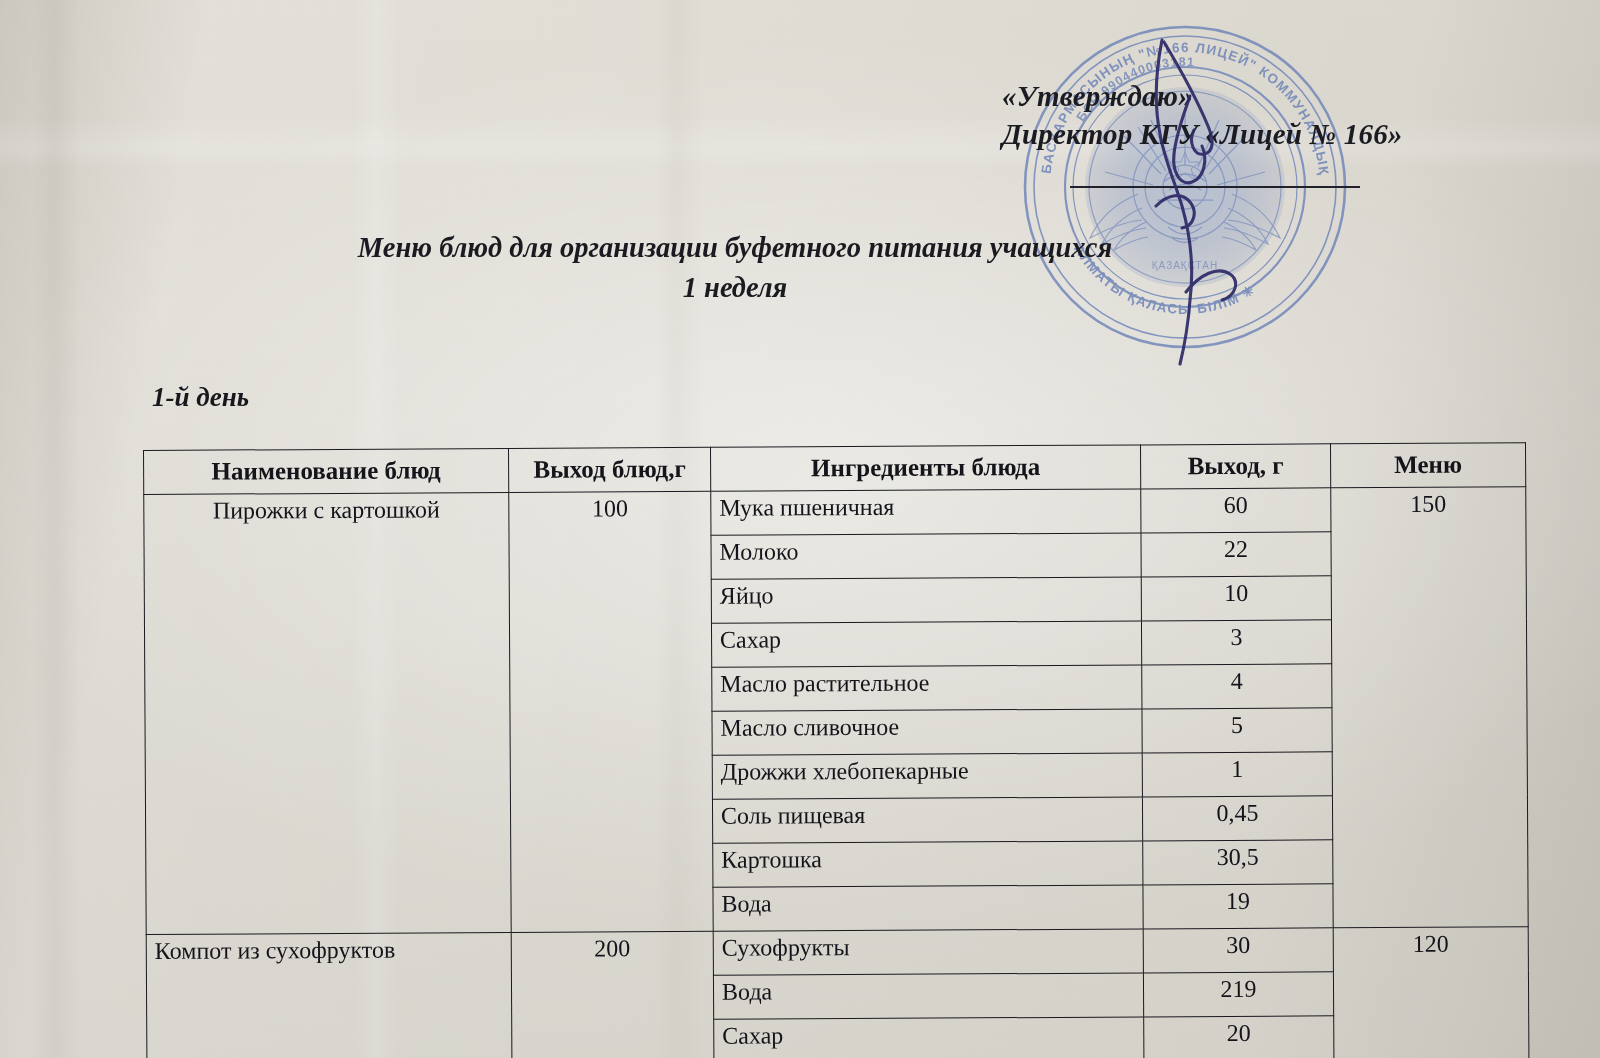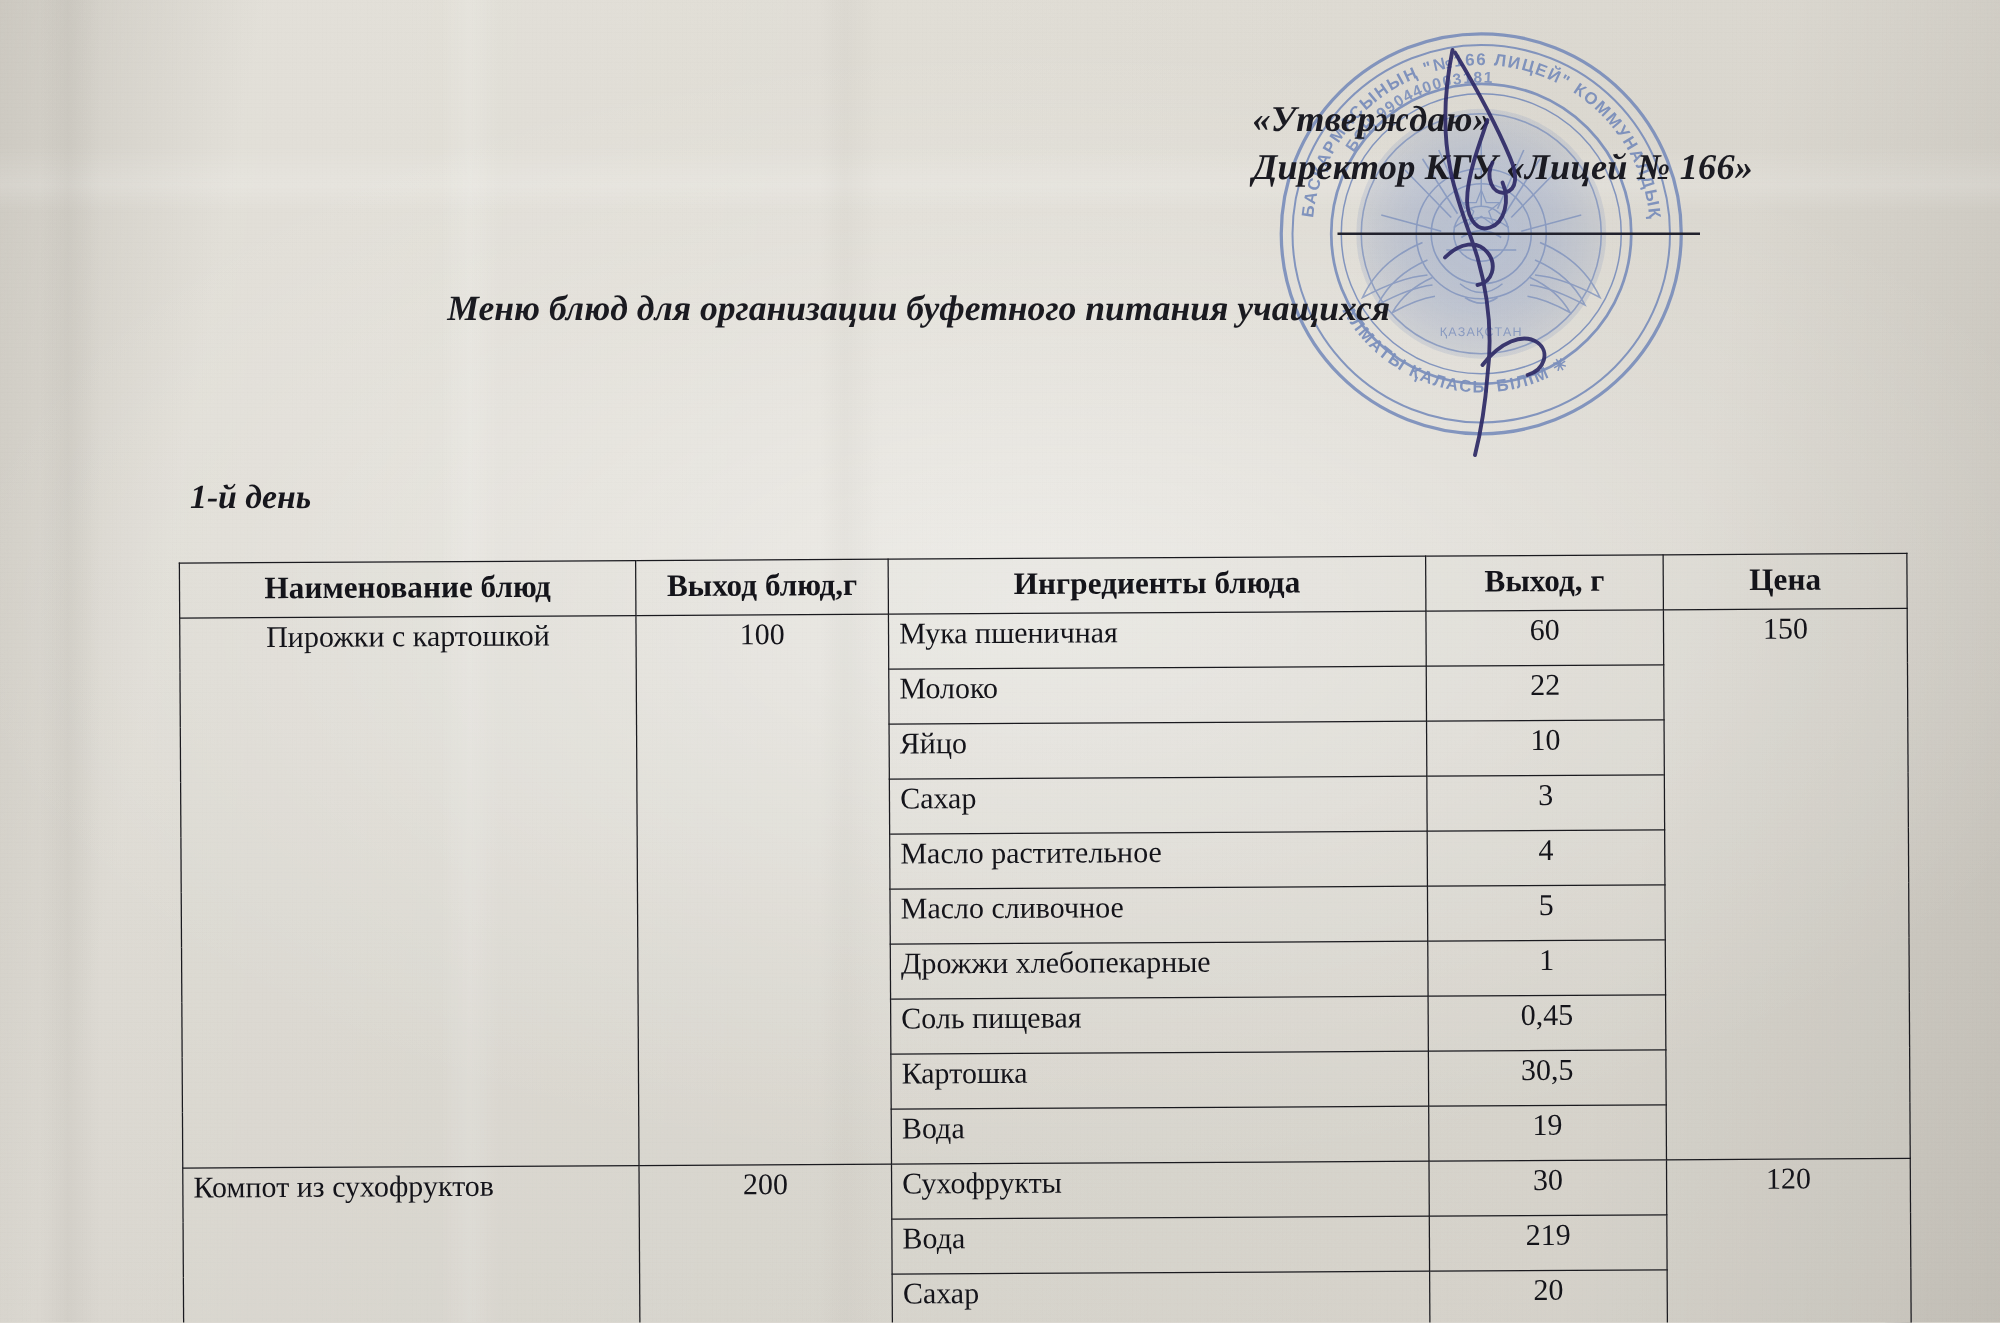--- a/index.html
+++ b/index.html
@@ -247,40 +247,41 @@
 </svg>
 <div id="sigline"></div>
 
 <div id="approval">
   <span class="ln">«Утверждаю»</span>
   <span class="ln">Директор КГУ «Лицей № 166»</span>
 </div>
 
 <div id="doc-title">
   <span class="ln">Меню блюд для организации буфетного питания учащихся</span>
+  <span class="ln">1 неделя</span>
 </div>
 
 <div id="day-label">1-й день</div>
 
 <div id="tbl-wrap">
   <table class="menu">
     <colgroup>
       <col class="col-a">
         <col class="col-b">
         <col class="col-c">
         <col class="col-d">
         <col class="col-e">
     </colgroup>
     <thead>
       <tr>
         <th>Наименование блюд</th>
         <th>Выход блюд,г</th>
         <th>Ингредиенты блюда</th>
         <th>Выход, г</th>
-        <th>Цена</th>
+        <th>Меню</th>
       </tr>
     </thead>
 
     <tbody>
 
       <tr>
         <td class="dish" rowspan="10">Пирожки с картошкой</td>
         <td class="c" rowspan="10">100</td>
         <td class="l row-ing">Мука пшеничная</td>
         <td class="c row-ing">60</td>

